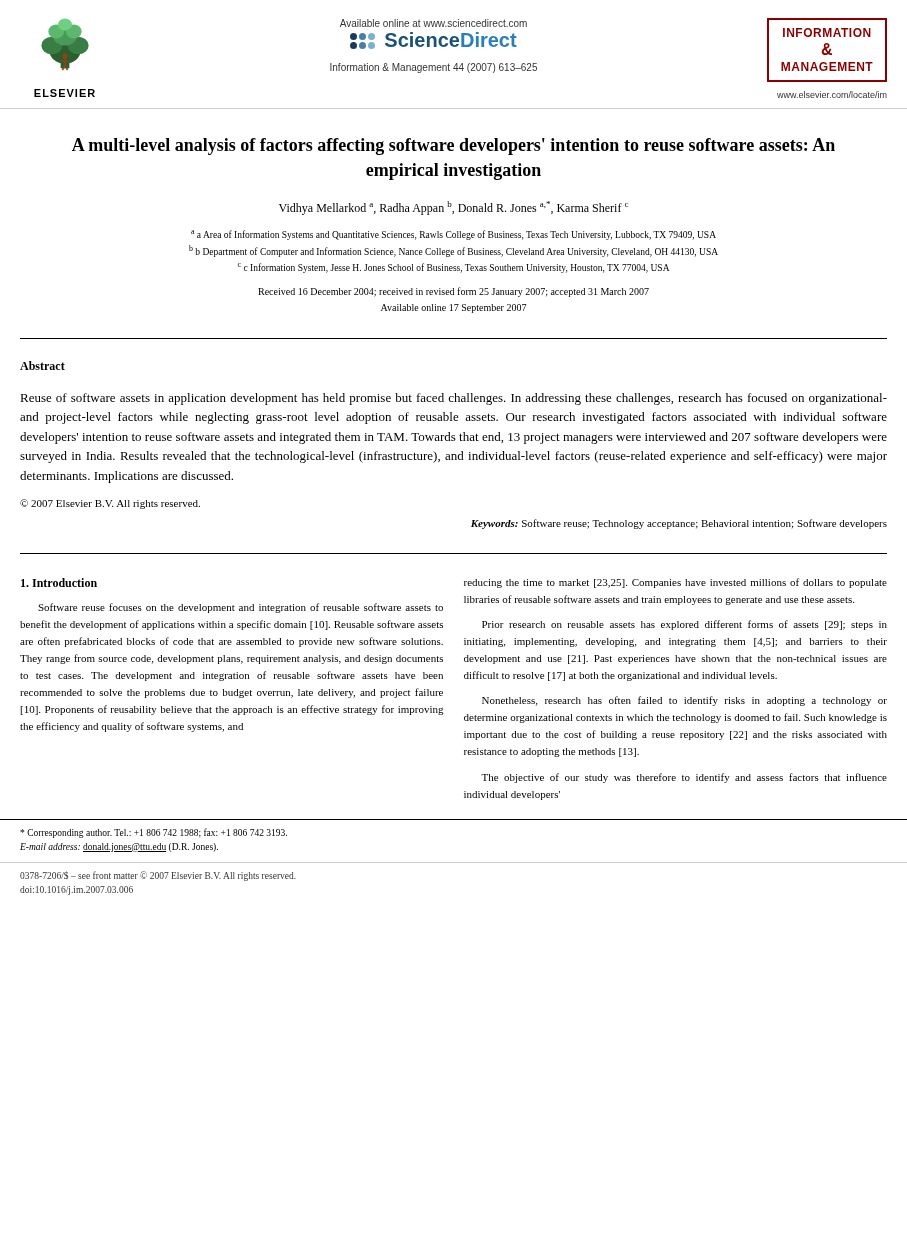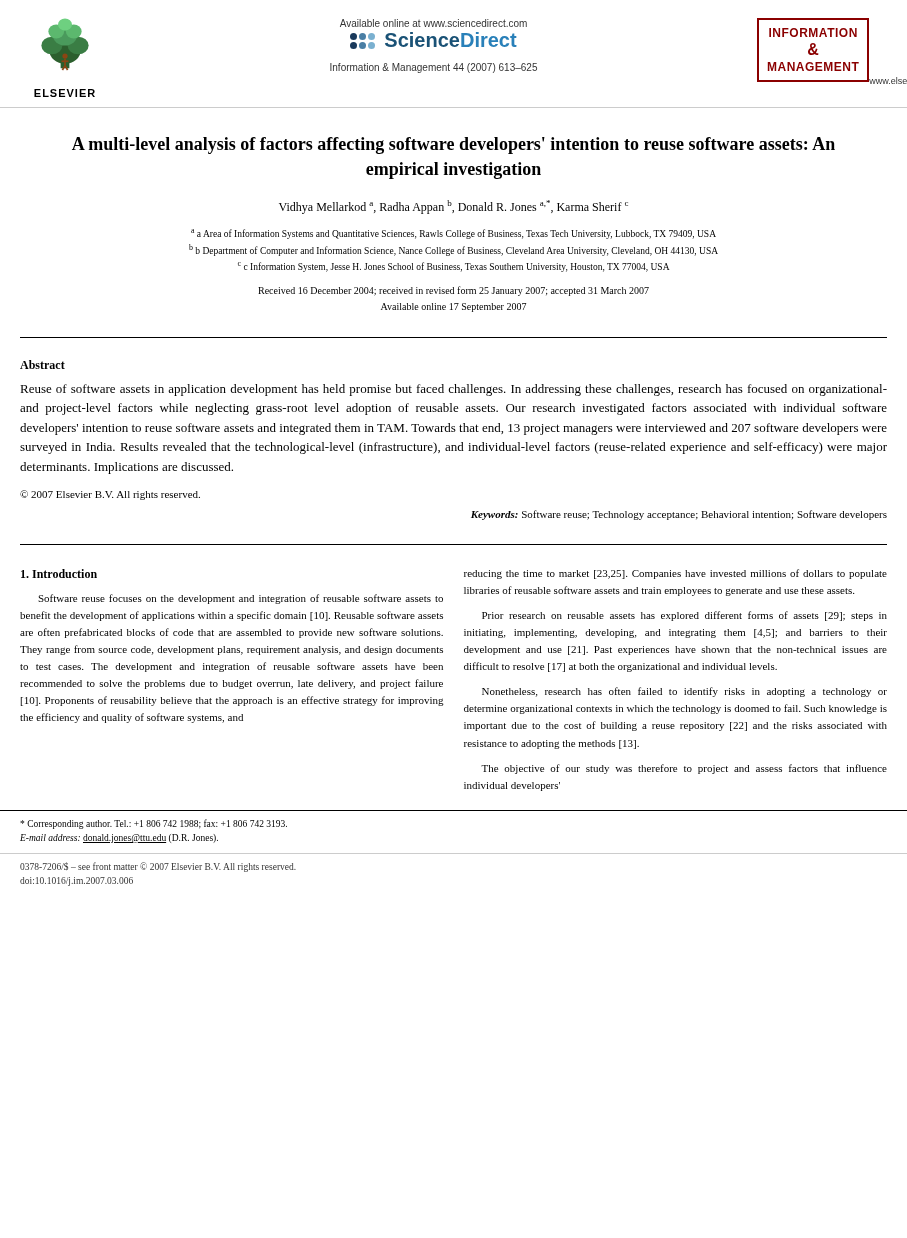--- a/index.html
+++ b/index.html
@@ -98,21 +98,21 @@
 
     .journal-info {
       font-family: Arial, sans-serif;
       font-size: 10px;
       color: #333;
       margin-top: 4px;
     }
 
     .header-right {
       display: flex;
-      flex-direction: row;
+      flex-direction: column;
       align-items: flex-end;
       width: 130px;
     }
 
     .im-logo {
       border: 2px solid #8b0000;
       padding: 6px 8px;
       text-align: center;
       width: 120px;
       margin-bottom: 4px;
@@ -181,21 +181,21 @@
     }
 
     
     .abstract-section {
       padding: 10px 20px 10px 20px;
     }
 
     .abstract-title {
       font-size: 12px;
       font-weight: bold;
-      margin-bottom: 6px;
+      margin-bottom: 14px;
     }
 
     .abstract-text {
       font-size: 13px;
       line-height: 1.5;
       text-align: justify;
       margin-bottom: 12px;
     }
 
     .copyright {
@@ -365,21 +365,21 @@
         <div class="section-heading">
           <span>1.</span> <span>Introduction</span>
         </div>
         <p>Software reuse focuses on the development and integration of reusable software assets to benefit the development of applications within a specific domain [10]. Reusable software assets are often prefabricated blocks of code that are assembled to provide new software solutions. They range from source code, development plans, requirement analysis, and design documents to test cases. The development and integration of reusable software assets have been recommended to solve the problems due to budget overrun, late delivery, and project failure [10]. Proponents of reusability believe that the approach is an effective strategy for improving the efficiency and quality of software systems, and</p>
       </div>
 
       <div class="col">
         <p class="no-indent">reducing the time to market [23,25]. Companies have invested millions of dollars to populate libraries of reusable software assets and train employees to generate and use these assets.</p>
         <p>Prior research on reusable assets has explored different forms of assets [29]; steps in initiating, implementing, developing, and integrating them [4,5]; and barriers to their development and use [21]. Past experiences have shown that the non-technical issues are difficult to resolve [17] at both the organizational and individual levels.</p>
         <p>Nonetheless, research has often failed to identify risks in adopting a technology or determine organizational contexts in which the technology is doomed to fail. Such knowledge is important due to the cost of building a reuse repository [22] and the risks associated with resistance to adopting the methods [13].</p>
-        <p>The objective of our study was therefore to project and assess factors that influence individual developers'</p>
+        <p>The objective of our study was therefore to identify and assess factors that influence individual developers'</p>
       </div>
 
     </div>
   </div>
 
   <div class="footnote-section">
     <div class="footnote-text">* Corresponding author. Tel.: +1 806 742 1988; fax: +1 806 742 3193.</div>
     <div class="footnote-text">
       <em>E-mail address: </em><span style="text-decoration:underline;color:#000;">donald.jones@ttu.edu</span><span> (D.R. Jones).</span>
     </div>

